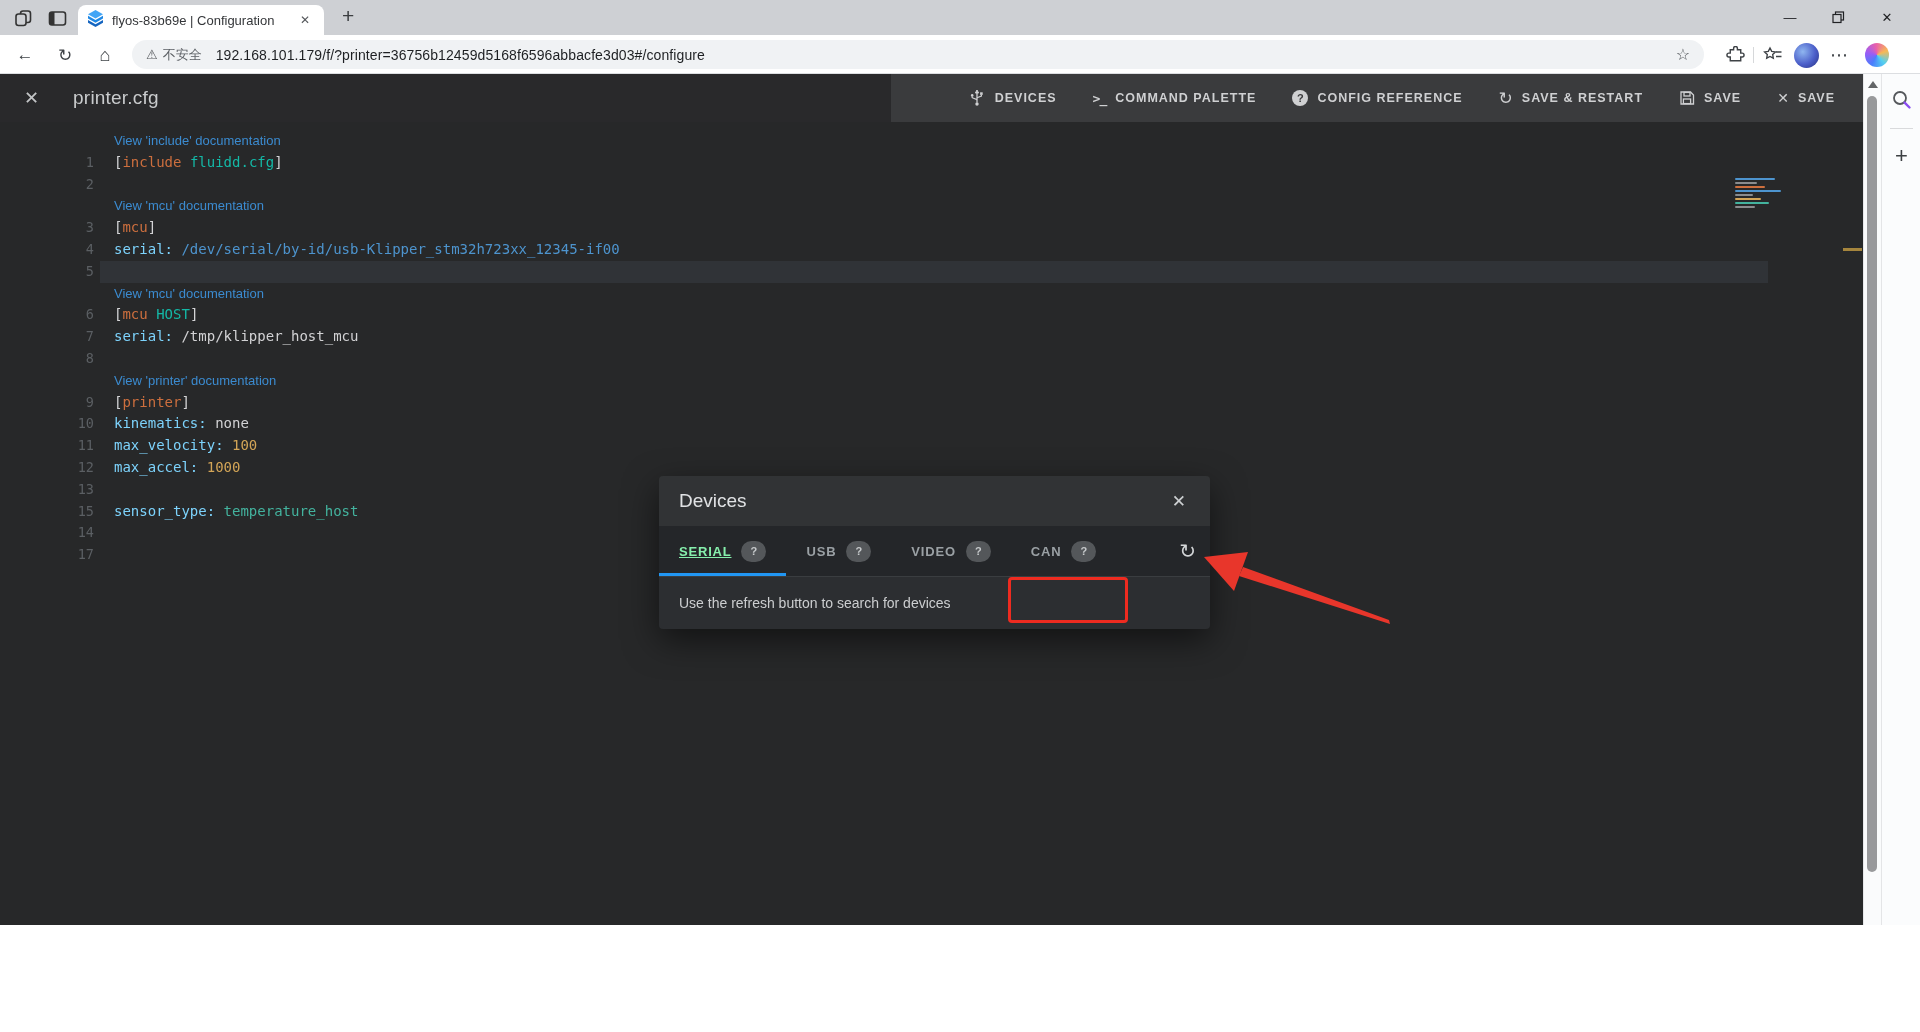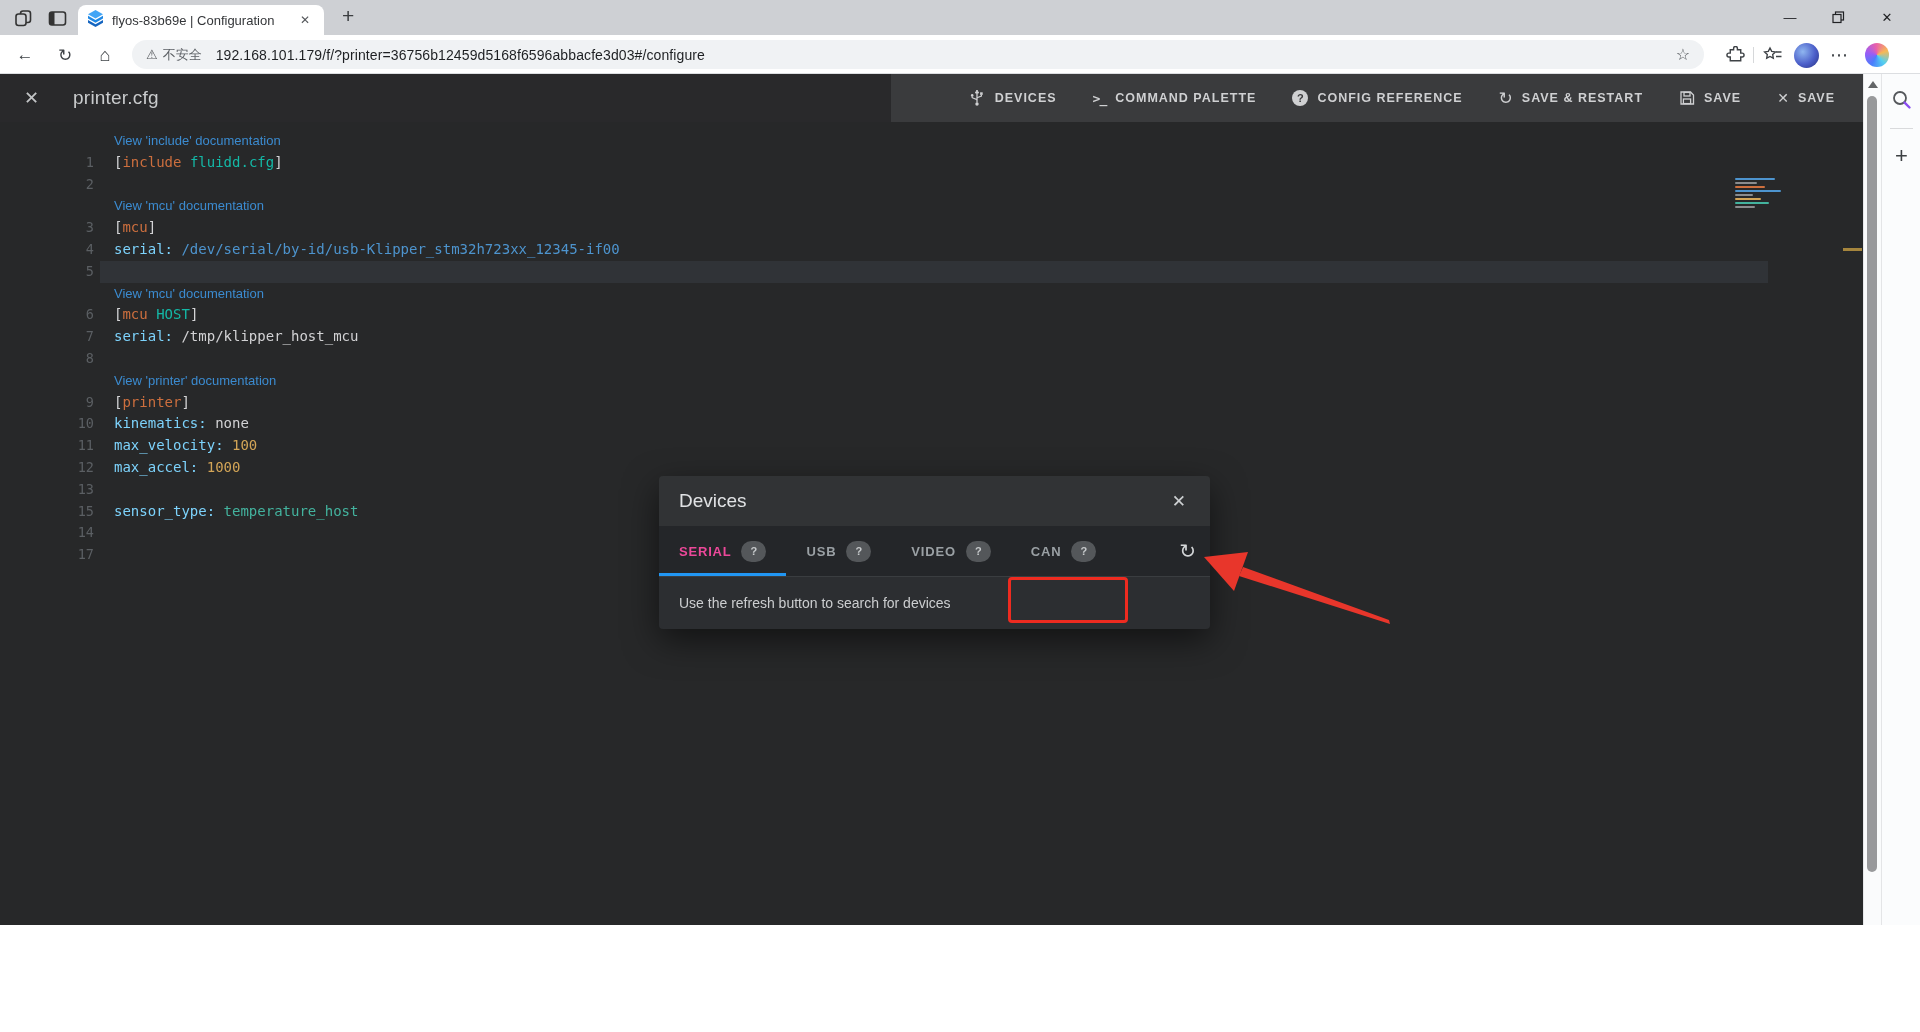--- a/index.html
+++ b/index.html
@@ -59,21 +59,21 @@
   .ruler-dash{position:absolute;left:1843px;top:126px;width:19px;height:3px;background:#a5853d;}
 
   
   .modal{position:absolute;left:659px;top:402px;width:551px;height:152px;border-radius:4px;overflow:visible;box-shadow:0 12px 34px rgba(0,0,0,.55);z-index:20;}
   .m-head{height:50px;background:#313335;border-radius:4px 4px 0 0;display:flex;align-items:center;padding:0 20px;box-sizing:border-box;}
   .m-title{color:#e0e2e4;font-size:19px;flex:1;}
   .m-close{color:#cdd0d2;font-size:17px;cursor:pointer;padding:2px 4px;}
   .m-tabs{height:50px;background:#242629;display:flex;align-items:stretch;position:relative;border-bottom:1px solid #3a3d40;}
   .mtab{display:flex;align-items:center;gap:10px;padding:0 20px;position:relative;cursor:pointer;}
   .tlbl{font-size:13px;font-weight:bold;letter-spacing:.8px;color:#9aa0a4;}
-  .mtab.active .tlbl{color:#ec4899;}
+  .mtab.active .tlbl{color:#86efac;text-decoration:underline;}
   .mtab.active::after{content:"";position:absolute;left:0;right:0;bottom:0;height:3px;background:#2196f3;}
   .qchip{width:25px;height:21px;border-radius:11px;background:#54575a;color:#c6c9cb;font-size:11px;font-weight:bold;display:flex;align-items:center;justify-content:center;}
   .m-refresh{position:absolute;right:14px;top:0;height:50px;display:flex;align-items:center;color:#d2d5d7;font-size:20px;cursor:pointer;}
   .m-body{height:52px;background:#2c2e31;border-radius:0 0 4px 4px;display:flex;align-items:center;padding:0 20px;box-sizing:border-box;color:#ccced0;font-size:14px;}
   .redbox{position:absolute;left:349px;top:51px;width:120px;height:46px;border:3px solid #ee2b20;border-radius:4px;box-sizing:border-box;z-index:5;}
 
   
   .anno{position:absolute;left:0;top:0;width:1920px;height:1032px;pointer-events:none;z-index:60;}
 
   

